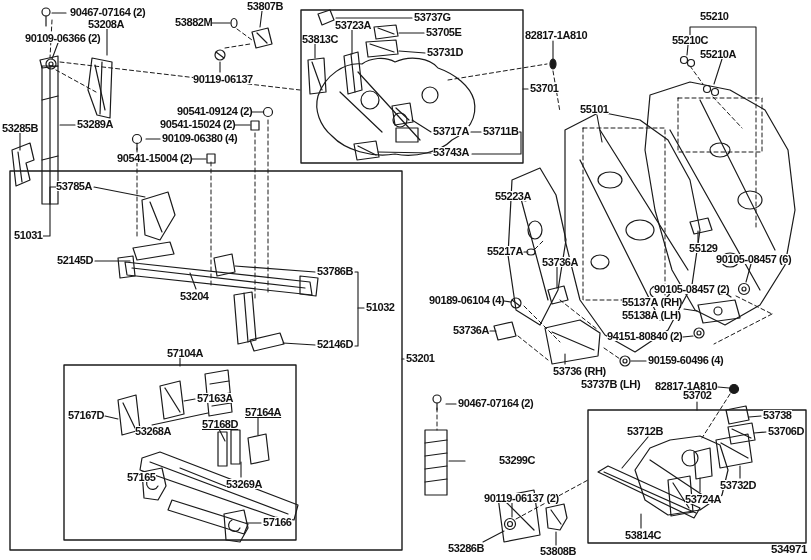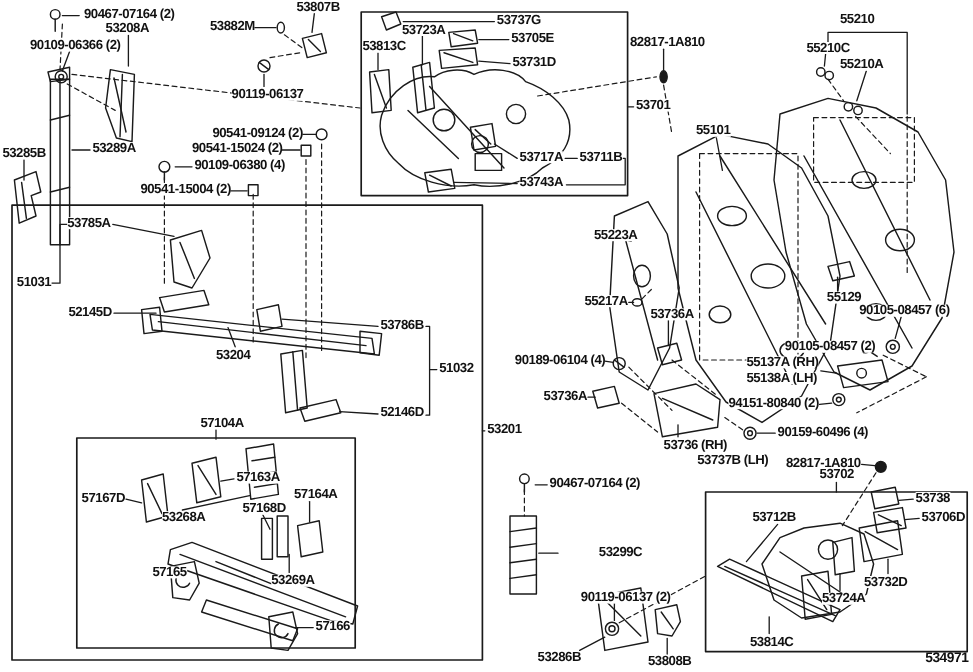--- a/index.html
+++ b/index.html
@@ -455,22 +455,22 @@
       <div class="part-label" style="left: 429px; top: 295px;">90189-06104 (4)</div>
       <div class="part-label" style="left: 453px; top: 325px;">53736A</div>
       <div class="part-label" style="left: 553px; top: 366px;">53736 (RH)</div>
       <div class="part-label" style="left: 553px; top: 379px; padding-left: 28px;">53737B (LH)</div>
       <div class="part-label" style="left: 648px; top: 355px;">90159-60496 (4)</div>
       <div class="part-label" style="left: 655px; top: 381px;">82817-1A810</div>
       <div class="part-label" style="left: 683px; top: 390px;">53702</div>
       <div class="part-label" style="left: 167px; top: 348px;">57104A</div>
       <div class="part-label" style="left: 197px; top: 393px;">57163A</div>
       <div class="part-label" style="left: 68px; top: 410px;">57167D</div>
-      <div class="part-label" style="left: 245px; top: 407px;">57164A</div>
-      <div class="part-label" style="left: 202px; top: 419px;">57168D</div>
+      <div class="part-label" style="left: 245px; top: 407px; text-decoration: underline;">57164A</div>
+      <div class="part-label" style="left: 202px; top: 419px; text-decoration: underline;">57168D</div>
       <div class="part-label" style="left: 135px; top: 426px;">53268A</div>
       <div class="part-label" style="left: 92px; top: 472px; padding-left: 35px;">57165</div>
       <div class="part-label" style="left: 226px; top: 479px;">53269A</div>
       <div class="part-label" style="left: 263px; top: 517px;">57166</div>
       <div class="part-label" style="left: 458px; top: 398px;">90467-07164 (2)</div>
       <div class="part-label" style="left: 467px; top: 455px; padding-left: 32px;">53299C</div>
       <div class="part-label" style="left: 484px; top: 493px;">90119-06137 (2)</div>
       <div class="part-label" style="left: 448px; top: 543px;">53286B</div>
       <div class="part-label" style="left: 540px; top: 546px;">53808B</div>
       <div class="part-label" style="left: 627px; top: 426px;">53712B</div>

